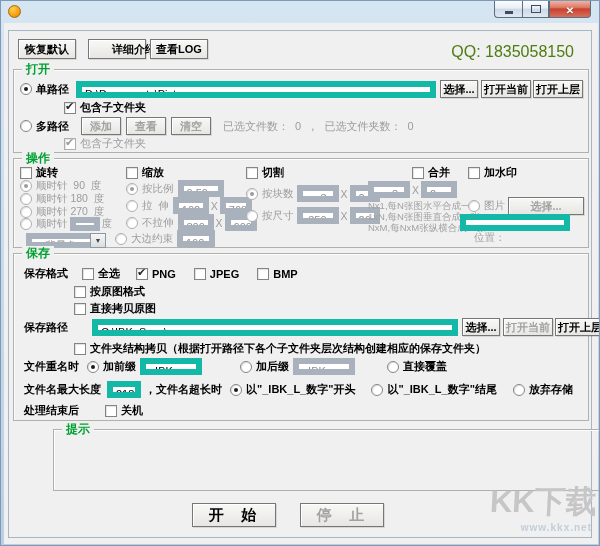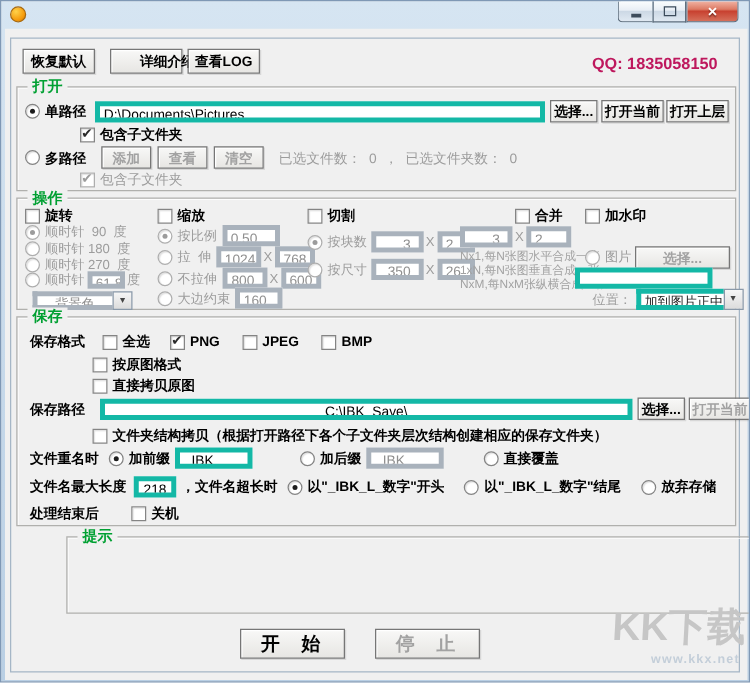--- a/index.html
+++ b/index.html
@@ -39,30 +39,30 @@
   .cb.dis{border-color:#aeaeae;}
   .cb.dis::before{color:#9c9c9c;}
   .rb{box-sizing:border-box;width:12px;height:12px;border-radius:50%;background:#fff;border:1px solid #848484;
     box-shadow:inset 1px 1px 1px rgba(0,0,0,.12);position:relative;flex:none;}
   .rb.on::before{content:"";position:absolute;left:3px;top:3px;width:4px;height:4px;border-radius:50%;background:#1d1d1d;}
   .rb.dis{border-color:#aeaeae;}
   .rb.dis.on::before{background:#9c9c9c;}
   .lbl{margin-left:4px;white-space:pre;}
   .b{font-weight:bold;}
   .dis-t{color:#9c9c9c;font-weight:normal;}
-  .fld{box-sizing:border-box;height:17px;line-height:15px;background:#fff;border:4px solid #14b8a6;
+  .fld{box-sizing:border-box;height:17px;line-height:15px;background:#fff;border:6px solid #14b8a6;
     padding:0 3px;font-size:11px;color:#000;overflow:hidden;flex:none;white-space:pre;}
   .fld.dis{color:#8f8f8f;border-color:#a9b2bc;}
   .num-r{text-align:right;padding-right:6px;}
   .dd{display:flex;align-items:stretch;height:17px;box-sizing:border-box;flex:none;}
   .dd .dd-t{flex:1;border-right:none;}
   .dd .dd-a{width:16px;box-sizing:border-box;background:linear-gradient(#f6f6f6,#dcdcdc);border:1px solid #8a99a9;
     display:flex;align-items:center;justify-content:center;font-size:7px;color:#444;flex:none;}
   .hint{position:absolute;font-size:9.5px;color:#a2a2a2;white-space:nowrap;line-height:10px;}
-  .qq{position:absolute;right:24px;top:20px;font-size:13px;font-weight:bold;color:#be185d;}
+  .qq{position:absolute;right:24px;top:20px;font-size:16px;font-weight:normal;color:#4d7c0f;}
   .bigbtn{position:absolute;width:84px;height:24px;font-size:15px;letter-spacing:3px;}
   .wm-logo{position:absolute;right:1px;top:458px;font-size:31px;font-weight:900;color:#c6c6c6;transform:skewX(-3deg);letter-spacing:0px;}
   .wm-url{position:absolute;right:6px;top:499px;font-size:10px;font-weight:bold;color:#c3ced9;letter-spacing:1px;}
 </style>
 </head>
 <body>
 
 <div class="window">
   <div class="titlebar">
     <span class="app-icon"></span>
@@ -165,21 +165,21 @@
         <span class="lbl dis-t" style="margin-left:2px;">X</span>
         <span class="fld dis" style="width:32px;margin-left:2px;">768</span>
       </div>
       <div class="row f10" style="left:112px;top:55px;">
         <span class="rb dis"></span>
         <span class="lbl dis-t">不拉伸</span>
         <span class="fld dis num-r" style="width:36px;margin-left:4px;">800</span>
         <span class="lbl dis-t" style="margin-left:2px;">X</span>
         <span class="fld dis" style="width:32px;margin-left:2px;">600</span>
       </div>
-      <div class="row f10" style="left:112px;top:71px;">
+      <div class="row f10" style="left:101px;top:71px;">
         <span class="rb dis"></span>
         <span class="lbl dis-t">大边约束</span>
         <span class="fld dis" style="width:38px;margin-left:4px;">160</span>
       </div>
 
       <div class="row" style="left:232px;top:6px;">
         <span class="cb"></span>
         <span class="lbl b">切割</span>
       </div>
       <div class="row f10" style="left:232px;top:26px;">
@@ -217,24 +217,20 @@
       <div class="row f10" style="left:454px;top:38px;">
         <span class="rb dis"></span>
         <span class="lbl dis-t">图片</span>
         <button class="btn sm dis" style="width:76px;margin-left:3px;">选择...</button>
       </div>
       <div class="row f10" style="left:446px;top:55px;">
         <span class="fld" style="width:110px;"></span>
       </div>
       <div class="row f10" style="left:460px;top:72px;">
         <span class="lbl dis-t" style="margin-left:0;">位置：</span>
-        <span class="dd" style="width:86px;margin-left:3px;">
-          <span class="fld dd-t" style="font-size:10.5px;color:#222;">加到图片正中</span>
-          <span class="dd-a">▼</span>
-        </span>
       </div>
     </div>
 
     <div class="group" style="left:9px;top:230px;width:576px;height:168px;">
       <span class="gtitle">保存</span>
 
       <div class="row" style="left:10px;top:12px;">
         <span class="b">保存格式</span>
         <span class="cb" style="margin-left:14px;"></span>
         <span class="lbl b">全选</span>
@@ -248,21 +244,21 @@
       <div class="row" style="left:60px;top:30px;">
         <span class="cb"></span>
         <span class="lbl b">按原图格式</span>
       </div>
       <div class="row" style="left:60px;top:47px;">
         <span class="cb"></span>
         <span class="lbl b">直接拷贝原图</span>
       </div>
       <div class="row" style="left:10px;top:64px;">
         <span class="b">保存路径</span>
-        <span class="fld" style="width:426px;margin-left:12px;text-align:center;">C:\IBK_Save\</span>
+        <span class="fld" style="width:366px;margin-left:24px;">C:\IBK_Save\</span>
         <button class="btn sm" style="width:38px;margin-left:4px;">选择...</button>
         <button class="btn sm dis" style="width:50px;margin-left:3px;">打开当前</button>
         <button class="btn sm" style="width:50px;margin-left:2px;">打开上层</button>
       </div>
       <div class="row" style="left:60px;top:87px;">
         <span class="cb"></span>
         <span class="lbl b">文件夹结构拷贝（根据打开路径下各个子文件夹层次结构创建相应的保存文件夹）</span>
       </div>
       <div class="row" style="left:10px;top:104px;">
         <span class="b">文件重名时</span>

